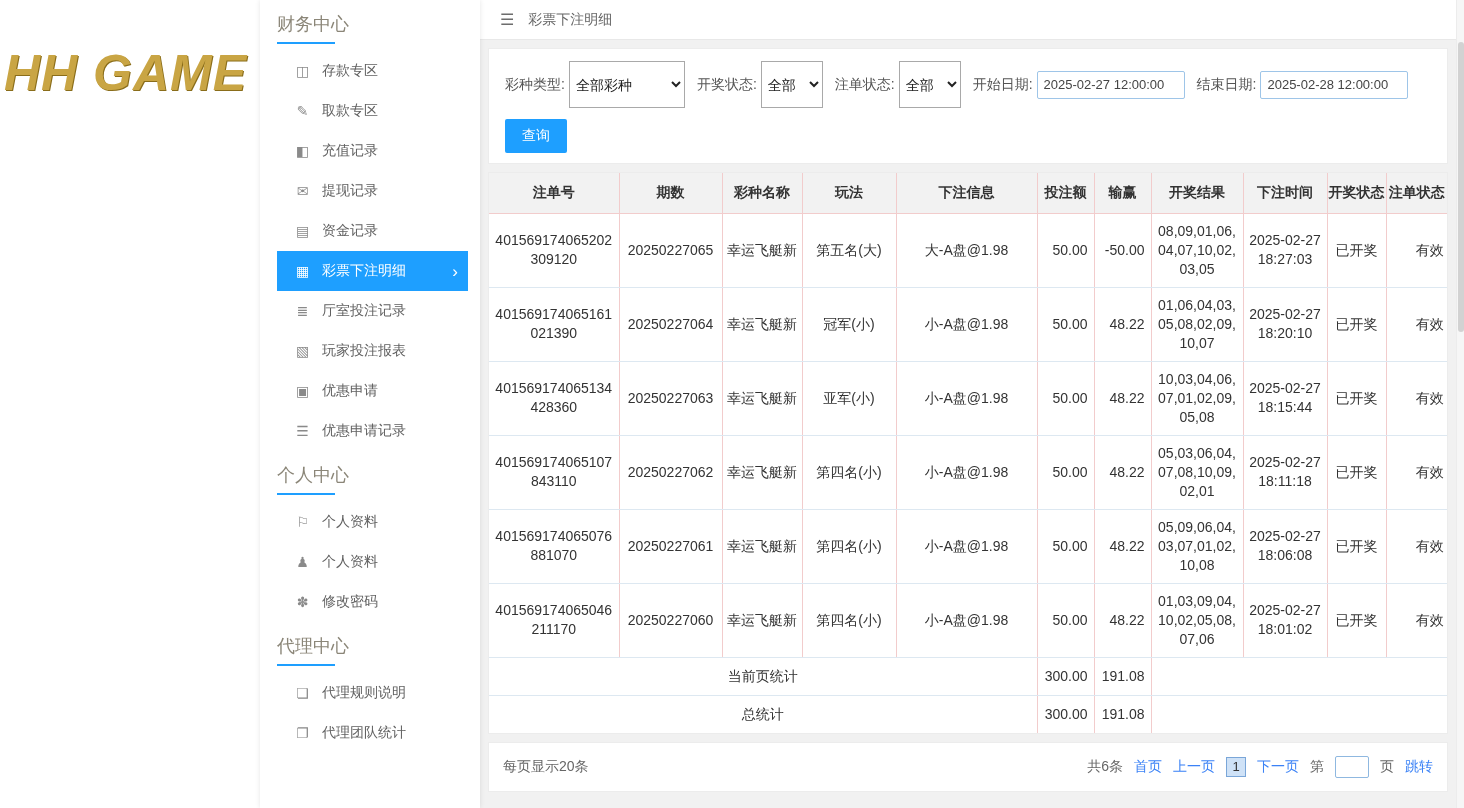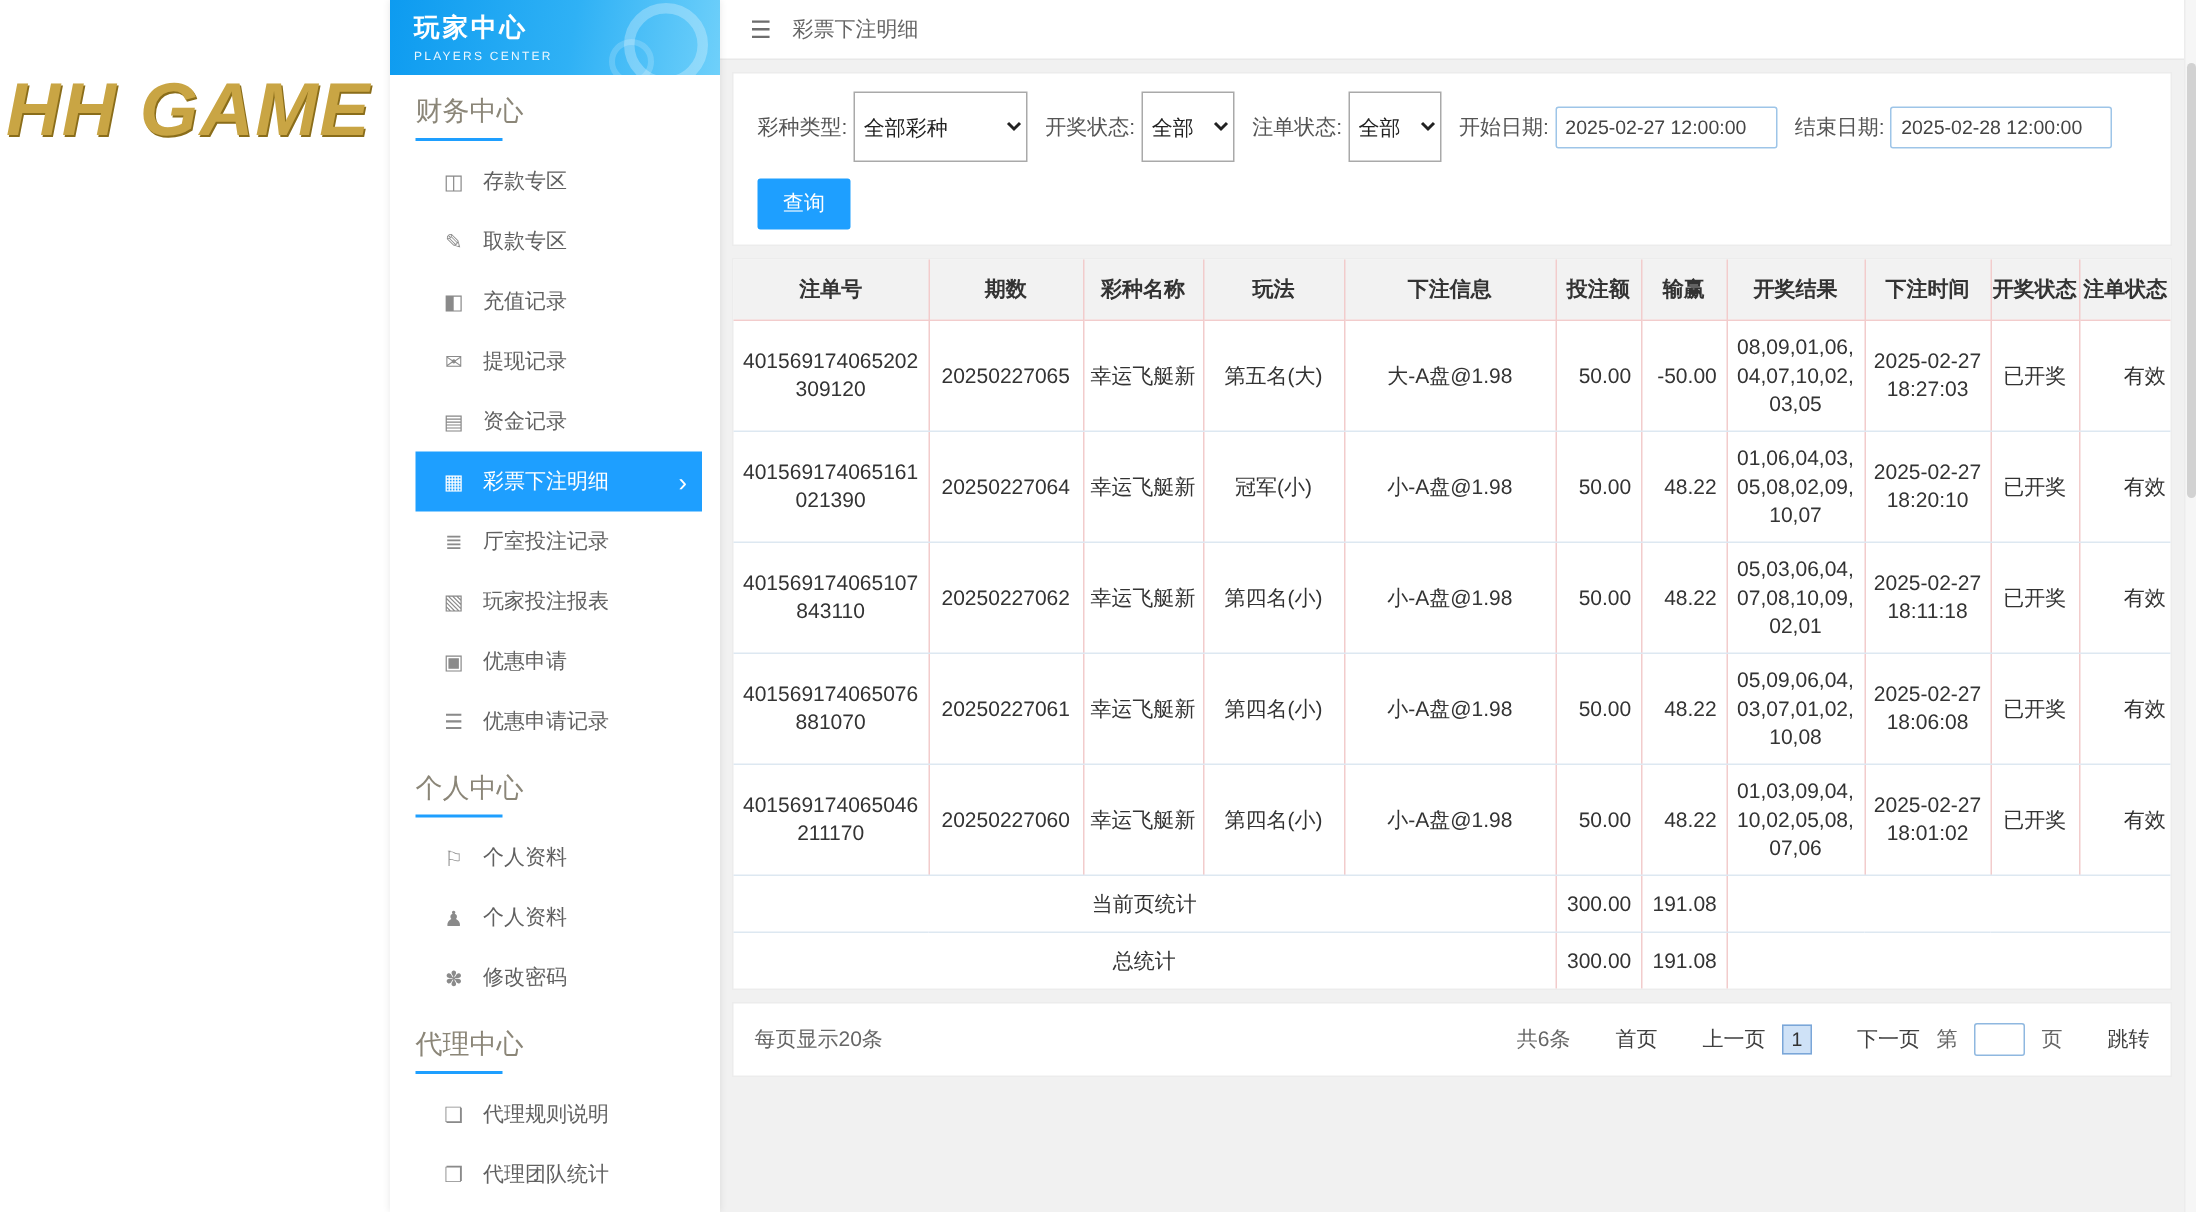--- a/index.html
+++ b/index.html
@@ -60,41 +60,37 @@
   td.break { word-break:break-all; }
   td.num { text-align:right; padding-right:6px; }
   tr.summary-row td { height:38px; }
   tr:last-child td { border-bottom:none; }
 
   
   .pager-card { margin:8px; height:50px; display:flex; align-items:center; justify-content:space-between; padding:0 14px; }
   .pg-left { color:#666; font-size:14px; }
   .pg-right { display:flex; align-items:center; gap:11px; font-size:14px; }
   .pg-total { color:#666; }
-  .pg-link { color:#404040; cursor:pointer; text-decoration:none;margin-left:19px; }
+  .pg-link { color:#3b82f6; cursor:pointer; text-decoration:none; }
   .pg-current { min-width:20px; height:20px; line-height:18px; text-align:center; border:1px solid #7aa6d8; background:#cfe2f7; color:#333; font-size:13px; }
   .pg-text { color:#666; }
   .pg-input { width:34px; height:22px; border:1px solid #8fb8e0; border-radius:2px; text-align:center; font-size:13px; background:#fff; }
 
   
   .scrollbar { position:absolute; right:0; top:0; width:8px; height:808px; background:#f6f6f6; border-left:1px solid #ececec; }
   .scroll-thumb { position:absolute; top:42px; left:1px; width:6px; height:290px; background:#d2d2d2; border-radius:3px; }
 </style>
 </head>
 <body>
 
 <div class="logo-panel">
   <div class="logo-text">HH GAME</div>
 </div>
 
 <div class="sidebar">
-  <div class="sb-header">
-    <div class="sb-title">玩家中心</div>
-    <div class="sb-sub">PLAYERS CENTER</div>
-  </div>
   <div id="sidebar-menu">
       <div class="section-title">财务中心</div>
       <div class="section-underline"></div>
       <div class="menu-item">
         <span class="mi-icon">◫</span>
         <span class="mi-label">存款专区</span>
       </div>
       <div class="menu-item">
         <span class="mi-icon">✎</span>
         <span class="mi-label">取款专区</span>
@@ -238,20 +234,33 @@
             <td>冠军(小)</td>
             <td>小-A盘@1.98</td>
             <td class="num">50.00</td>
             <td class="num">48.22</td>
             <td class="break">01,06,04,03,05,08,02,09,10,07</td>
             <td>2025-02-27 18:20:10</td>
             <td>已开奖</td>
             <td>有效</td>
           </tr>
           <tr class="data-row">
+            <td class="break">401569174065134428360</td>
+            <td>20250227063</td>
+            <td>幸运飞艇新</td>
+            <td>亚军(小)</td>
+            <td>小-A盘@1.98</td>
+            <td class="num">50.00</td>
+            <td class="num">48.22</td>
+            <td class="break">10,03,04,06,07,01,02,09,05,08</td>
+            <td>2025-02-27 18:15:44</td>
+            <td>已开奖</td>
+            <td>有效</td>
+          </tr>
+          <tr class="data-row">
             <td class="break">401569174065107843110</td>
             <td>20250227062</td>
             <td>幸运飞艇新</td>
             <td>第四名(小)</td>
             <td>小-A盘@1.98</td>
             <td class="num">50.00</td>
             <td class="num">48.22</td>
             <td class="break">05,03,06,04,07,08,10,09,02,01</td>
             <td>2025-02-27 18:11:18</td>
             <td>已开奖</td>

